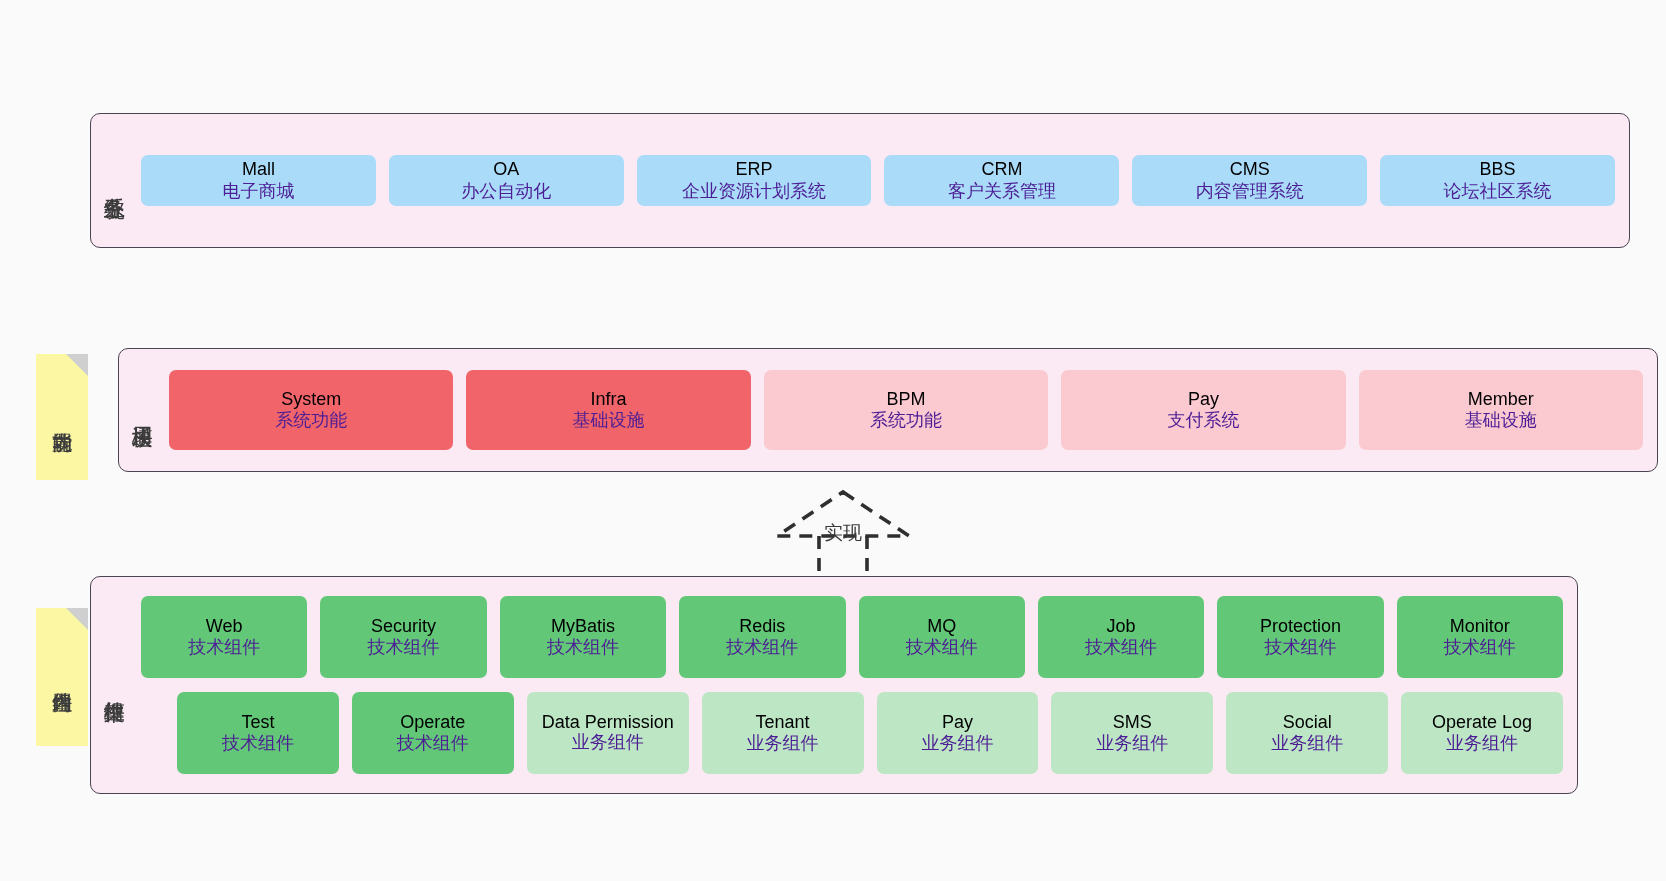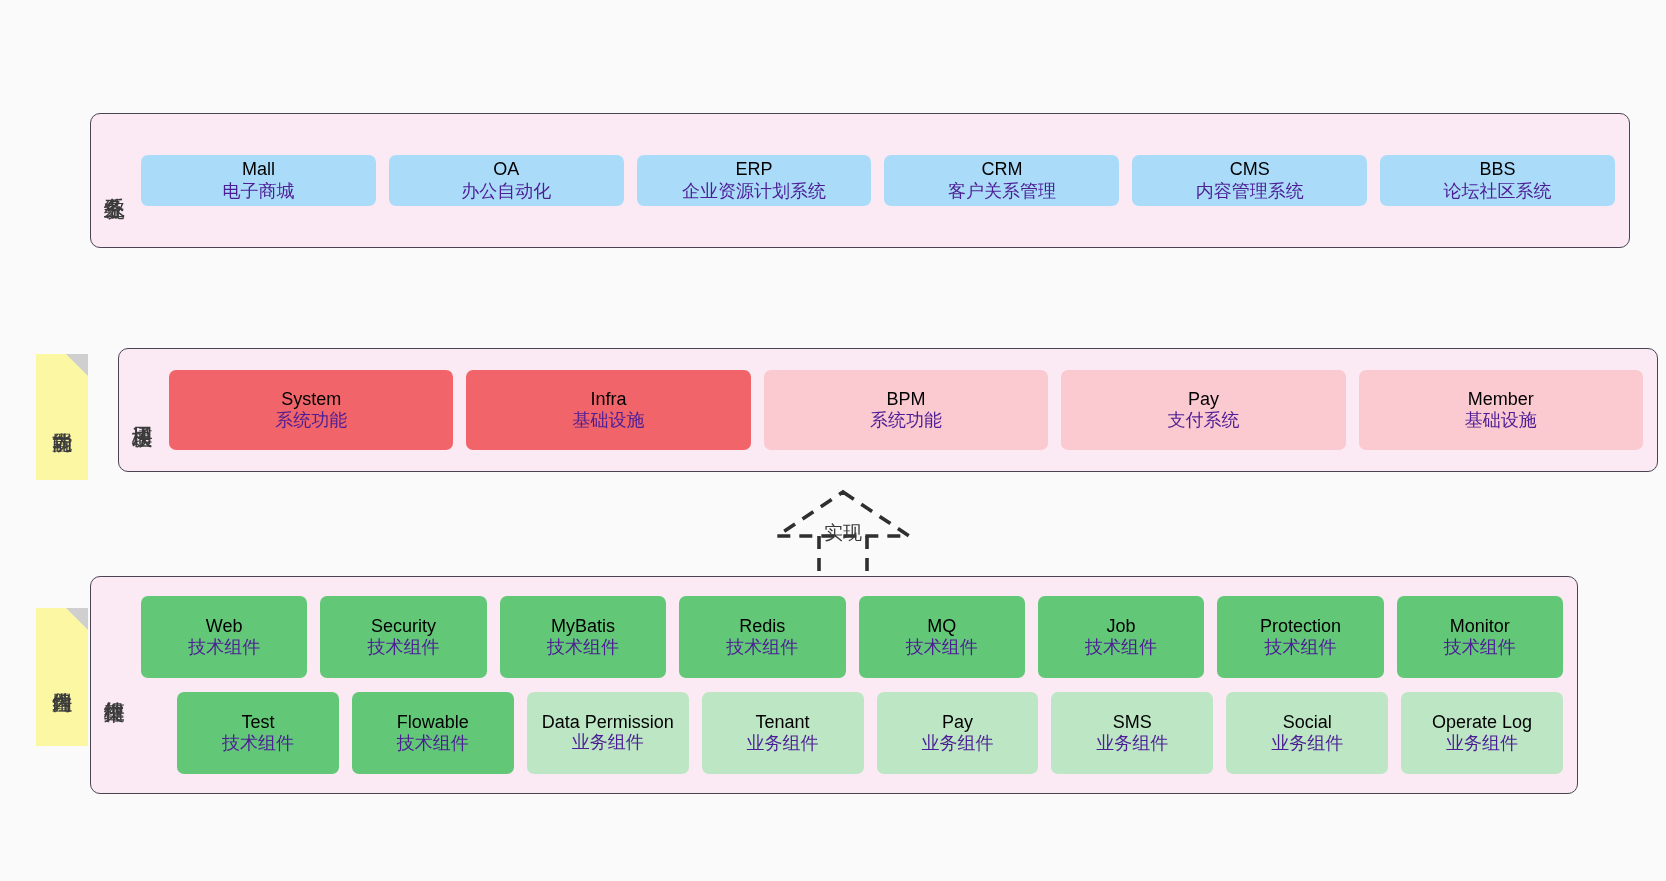--- a/index.html
+++ b/index.html
@@ -264,21 +264,21 @@
           <div class="n-sub">技术组件</div>
         </div>
       </div>
 
       <div class="row" style="height:82px;padding-left:36px;">
         <div class="node c-green">
           <div class="n-title">Test</div>
           <div class="n-sub">技术组件</div>
         </div>
         <div class="node c-green">
-          <div class="n-title">Flowable</div>
+          <div class="n-title">Operate</div>
           <div class="n-sub">技术组件</div>
         </div>
         <div class="node c-lightgreen wrap">
           <div class="n-title" style="white-space:normal; line-height:1.08;">Data Permission</div>
           <div class="n-sub">业务组件</div>
         </div>
         <div class="node c-lightgreen">
           <div class="n-title">Tenant</div>
           <div class="n-sub">业务组件</div>
         </div>

